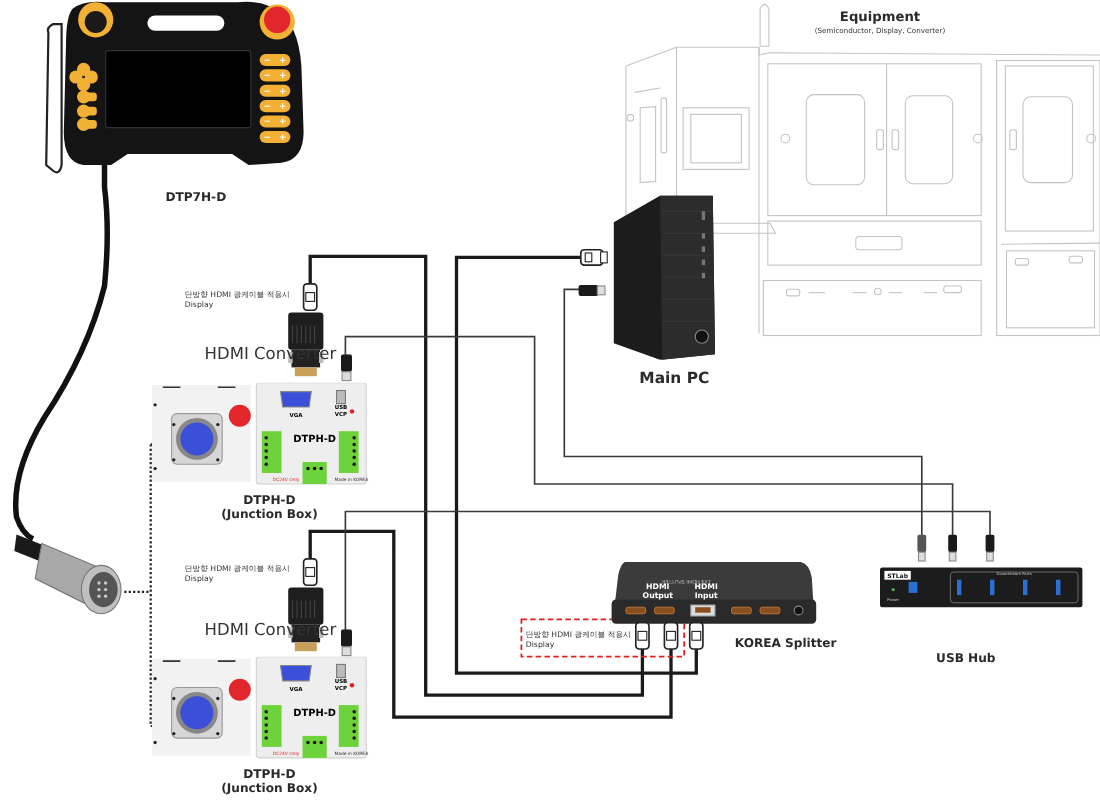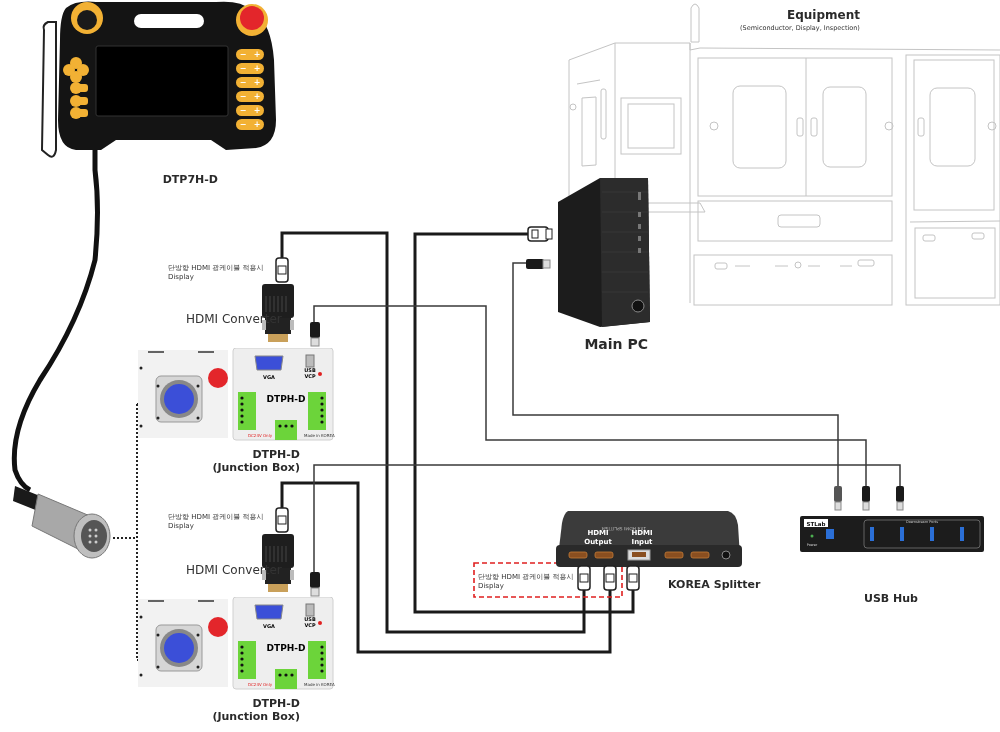--- a/index.html
+++ b/index.html
@@ -1,20 +1,20 @@
 <!DOCTYPE html>
 <html><head>
 <meta charset="utf-8">
 <style>
   html, body { margin: 0; padding: 0; background: #ffffff; }
   body { width: 1000px; height: 732px; position: relative; overflow: hidden; font-family: "DejaVu Sans", sans-serif; color: #222; }
   .abs { position: absolute; }
-  .lbl-bold { font-family: "DejaVu Sans", sans-serif; font-weight: bold; color: #2a2a2a; text-align: right; white-space: nowrap; }
+  .lbl-bold { font-family: "DejaVu Sans", sans-serif; font-weight: bold; color: #2a2a2a; text-align: center; white-space: nowrap; }
   .lbl-small { font-family: "DejaVu Sans", sans-serif; font-size: 7px; color: #333; white-space: nowrap; line-height: 9px; }
-  .lbl-mid { font-family: "DejaVu Sans", sans-serif; font-size: 12px; color: #333; white-space: nowrap; text-align: right; }
+  .lbl-mid { font-family: "DejaVu Sans", sans-serif; font-size: 15px; color: #333; white-space: nowrap; text-align: right; }
   svg text { font-family: "DejaVu Sans", sans-serif; }
   #equip-title { left: 740px; top: 8px; width: 120px; font-size: 12px; }
   #equip-sub { left: 720px; top: 24px; width: 160px; font-size: 6.5px; color: #333; text-align: center; }
   #pendant-label { left: 138px; top: 173px; width: 80px; font-size: 11px; }
   #pc-label { left: 578px; top: 336px; width: 70px; font-size: 14px; }
   #splitter-label { left: 668px; top: 578px; width: 90px; font-size: 11px; }
   #hub-label { left: 838px; top: 592px; width: 80px; font-size: 11px; }
   #jb1-label { left: 190px; top: 448px; width: 110px; font-size: 11px; line-height: 13px; }
   #jb2-label { left: 190px; top: 697px; width: 110px; font-size: 11px; line-height: 13px; }
   #conv1-label { left: 186px; top: 312px; }
@@ -405,13 +405,13 @@
   <g fill="#2b6fd6">
     <rect x="72" y="41" width="4" height="14"></rect>
     <rect x="102" y="41" width="4" height="14"></rect>
     <rect x="132" y="41" width="4" height="14"></rect>
     <rect x="162" y="41" width="4" height="14"></rect>
   </g>
 </svg>
 <div class="abs lbl-bold" id="hub-label">USB Hub</div>
 
 <div class="abs lbl-bold" id="equip-title">Equipment</div>
-<div class="abs" id="equip-sub">(Semiconductor, Display, Inspection)</div>
+<div class="abs" id="equip-sub">(Semiconductor, Display, Converter)</div>
 
 </body></html>

